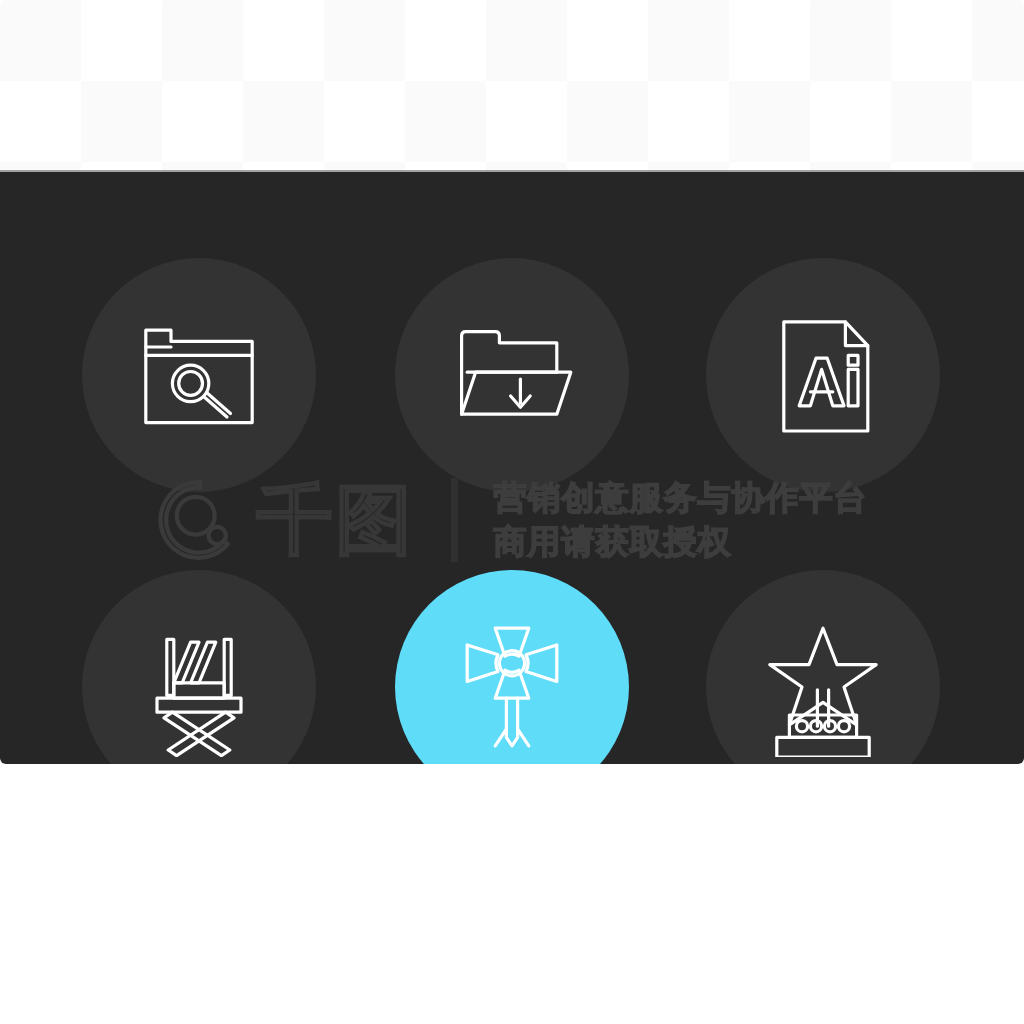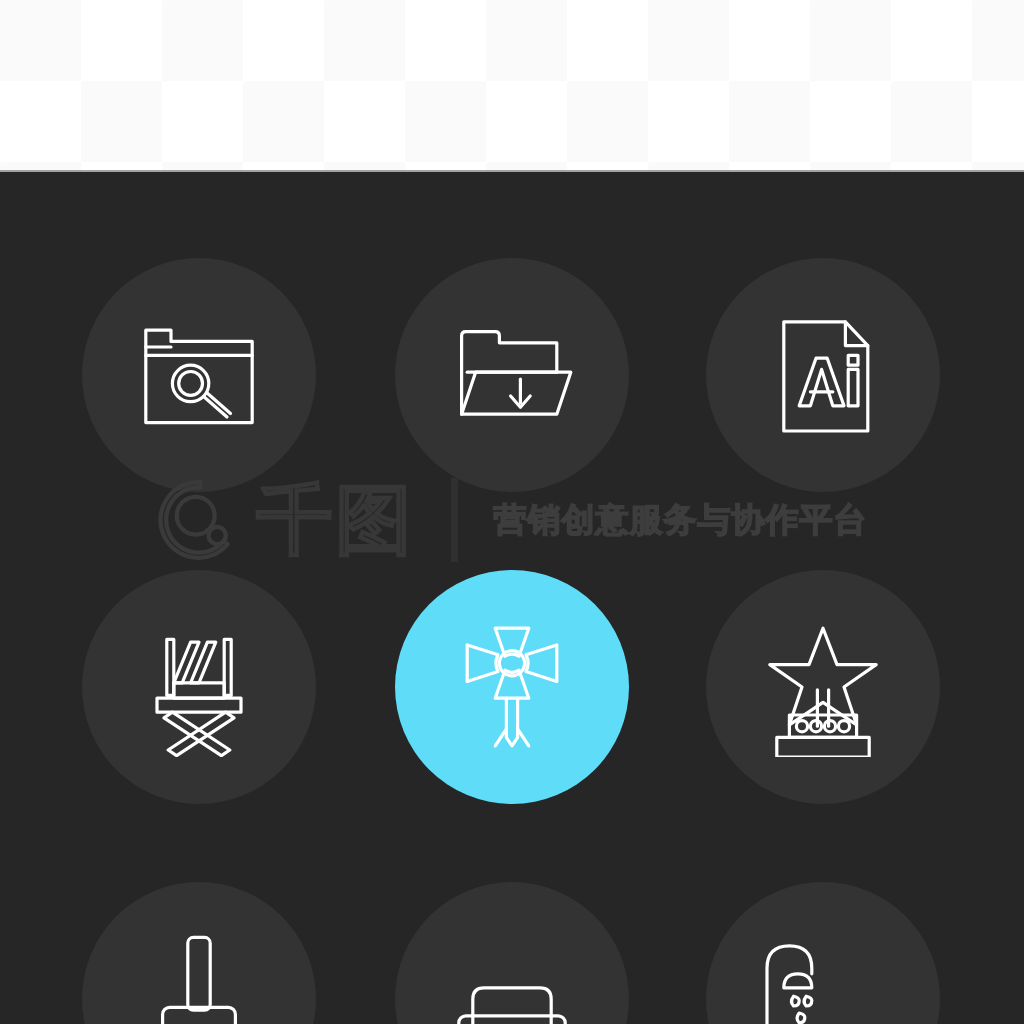--- a/index.html
+++ b/index.html
@@ -6,23 +6,24 @@
     margin: 0;
     padding: 0;
     background: #ffffff;
   }
   body {
     font-family: "Liberation Sans", sans-serif;
   }
   #stage {
     position: relative;
     width: 1024px;
-    height: 1024px;
+    height: 764px;
     overflow: hidden;
     background: #ffffff;
+    border-radius: 6px;
   }
 
   
   #checker {
     position: absolute;
     left: 0;
     top: 0;
     width: 1024px;
     height: 172px;
     background-color: #ffffff;
@@ -308,17 +309,18 @@
             <path d="M50 6 A44 44 0 1 0 82 78 L78 74 A38 38 0 1 1 50 12 Z"></path>
             <circle cx="45" cy="45" r="22"></circle>
             <circle cx="70" cy="68" r="10"></circle>
           </svg>
         </div>
         <div id="wm-cn">千图</div>
       </div>
       <div id="wm-divider"></div>
       <div id="wm-lines">
         <div class="wm-line">营销创意服务与协作平台</div>
+        <div class="wm-line">商用请获取授权</div>
       </div>
     </div>
 
   </div>
 </div>
 
 </body></html>

